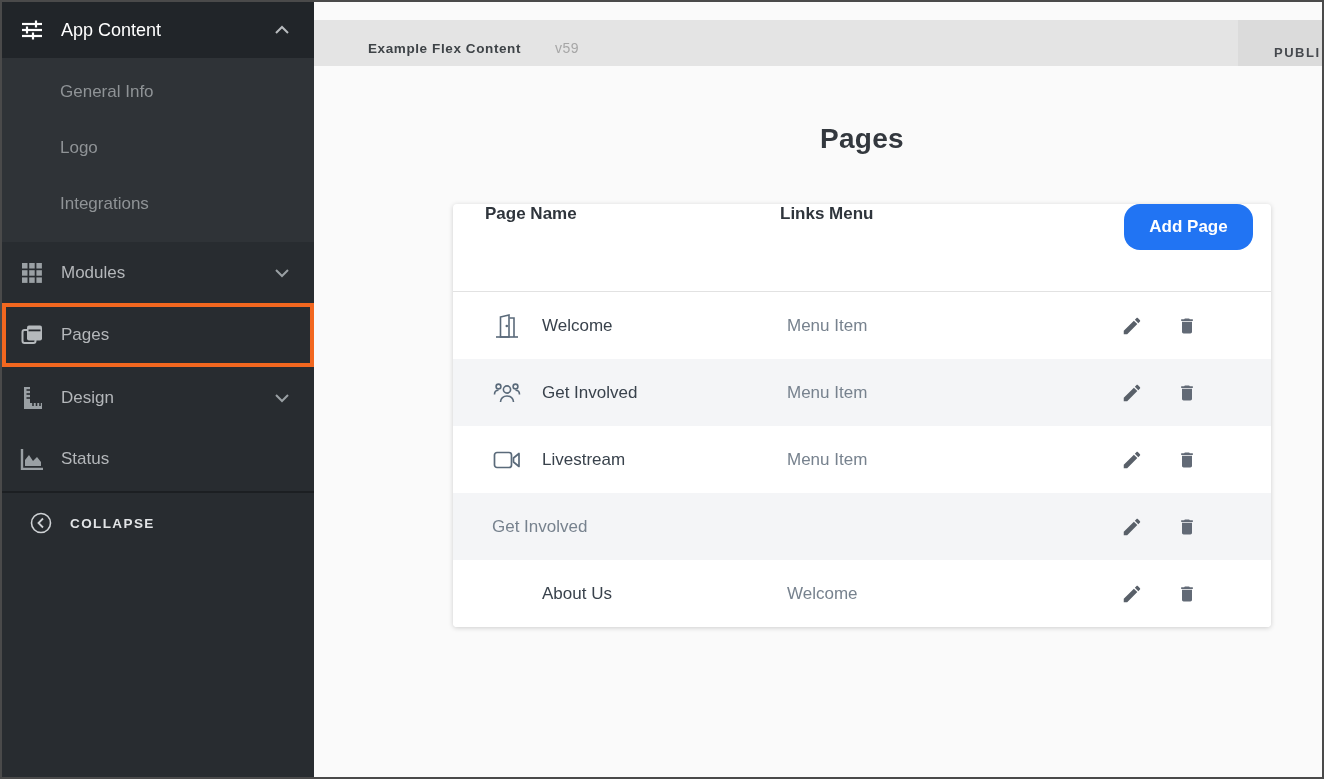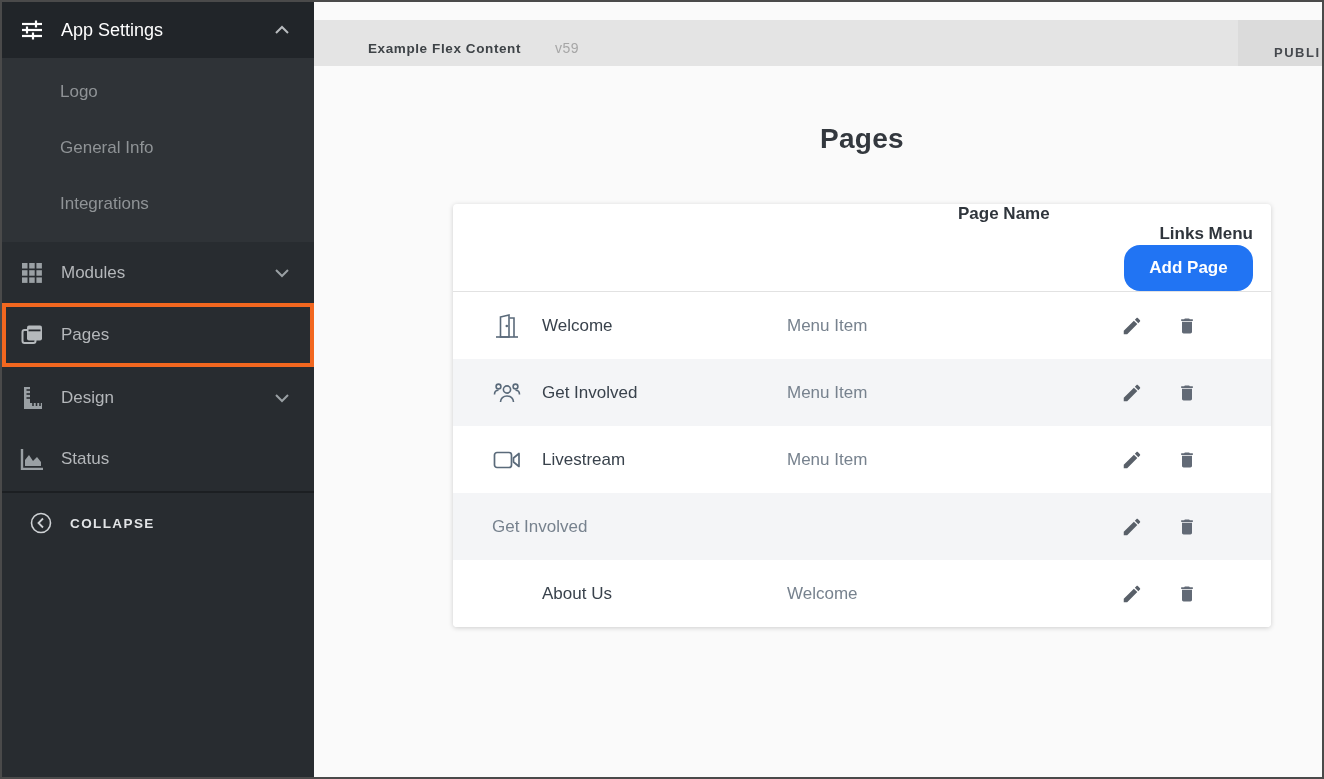--- a/index.html
+++ b/index.html
@@ -65,23 +65,22 @@
     margin-top:57px; text-align:center; font-size:28px; font-weight:bold; color:#33383e;
     letter-spacing:0.3px;
   }
   .page-subtitle { margin-top:64px; text-align:center; font-size:26px; color:#3f454b; }
 
   .card {
     margin-top:49px; background:#ffffff; border-radius:4px;
     box-shadow:0 1px 5px rgba(0,0,0,0.18);
   }
   .card-header {
-    height:88px; display:flex; align-items:flex-end; padding:0 18px 0 32px;
+    height:88px; display:flex; align-items:flex-start; padding:0 18px 0 32px;
     border-bottom:1px solid #e2e2e2;
-    flex-direction:column;
   }
   .col-head-name { width:295px; font-size:17px; font-weight:bold; color:#2f353c; }
   .col-head-links { flex:1; font-size:17px; font-weight:bold; color:#2f353c; }
   .add-page-btn {
     width:129px; height:46px; border:none; border-radius:16px; background:#2174f3;
     color:#ffffff; font-family:inherit; font-size:17px; font-weight:bold; cursor:pointer;
   }
 
   .trow { height:67px; display:flex; align-items:center; padding:0 18px 0 39px; background:#ffffff; }
   .trow.alt { background:#f4f5f7; }
@@ -106,34 +105,34 @@
             <g stroke="#ffffff" stroke-width="2.2" fill="none">
           <path d="M2 5 H22"></path>
               <path d="M2 11 H22"></path>
               <path d="M2 17 H22"></path>
           <path d="M16 1.5 V8.5"></path>
               <path d="M7 7.5 V14.5"></path>
               <path d="M13 13.5 V20.5"></path>
         </g>
           </svg>
       </span>
-      <span class="sb-label">App Settings</span>
+      <span class="sb-label">App Content</span>
       <span class="sb-icon">
         <svg width="16" height="10" viewBox="0 0 16 10">
             <polyline points="2,8 8,2 14,8" fill="none" stroke="#b9bcbf" stroke-width="2"></polyline>
           </svg>
       </span>
     </div>
 
     <div class="sb-submenu">
       <div class="sb-subitem">
+        <span>General Info</span>
+      </div>
+      <div class="sb-subitem">
         <span>Logo</span>
-      </div>
-      <div class="sb-subitem">
-        <span>General Info</span>
       </div>
       <div class="sb-subitem">
         <span>Integrations</span>
       </div>
     </div>
 
     <div class="sb-main">
 
       <div class="nav-item">
         <span class="sb-icon">

